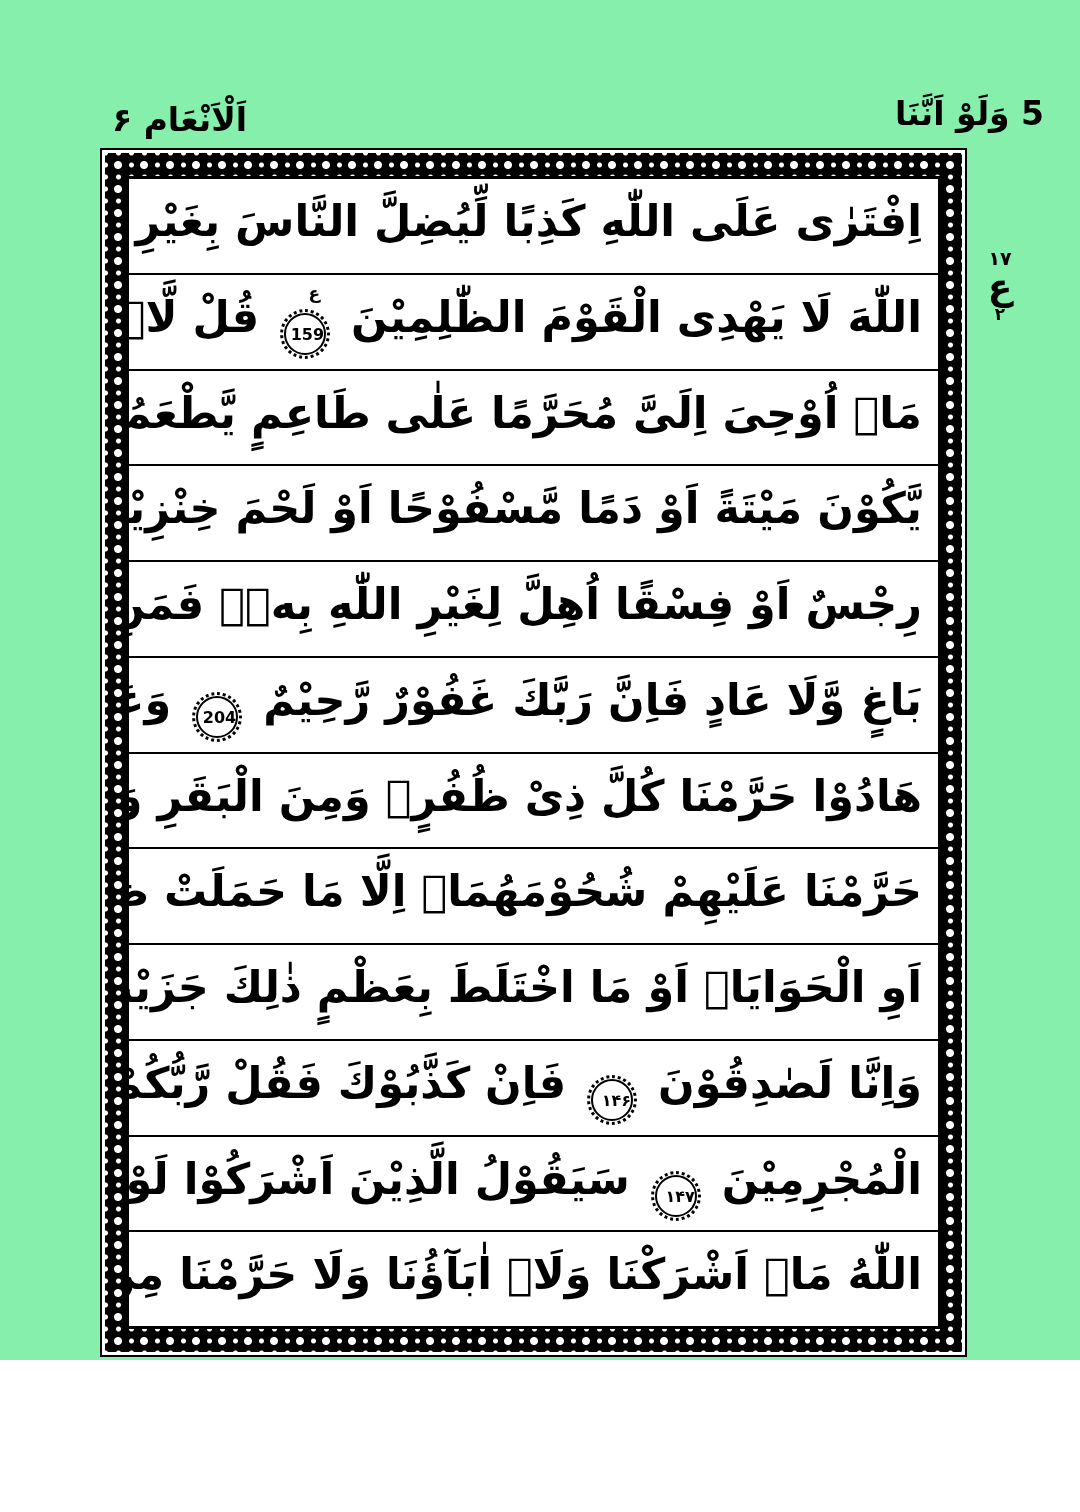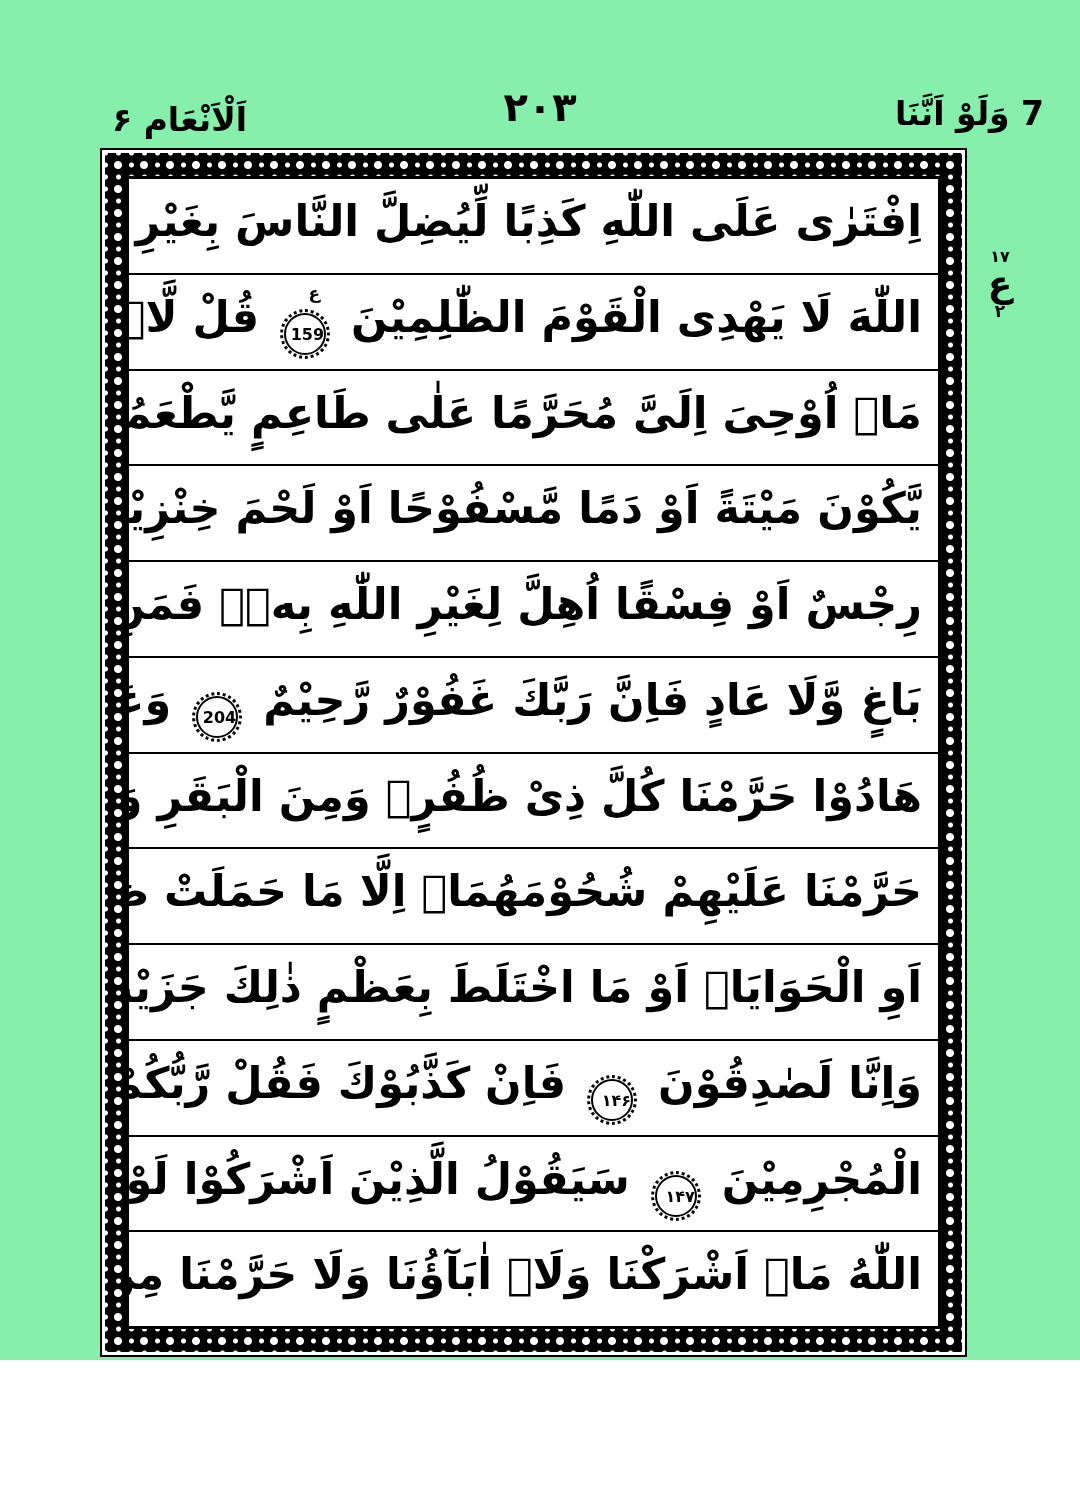--- a/index.html
+++ b/index.html
@@ -56,41 +56,40 @@
   .ayah-num { display:inline; }
   .ayah-ruku {
     position:absolute; top:-30px; right:4px; font-size:17px; line-height:1;
   }
 
   
   .ruku-marker {
     position:absolute; left:972px; top:248px; width:56px;
     text-align:center; font-weight:bold; direction:rtl;
   }
-  .ruku-marker .top { font-size:16px; line-height:1.1; }
+  .ruku-marker .top { font-size:19px; line-height:1.1; }
   .ruku-marker .ain { font-size:36px; line-height:1.0; }
   .ruku-marker .sub { font-size:17px; line-height:1.1; }
 
   
   .ftr { position:absolute; font-weight:bold; direction:rtl; white-space:nowrap; }
   .ftr-catchword { left:112px; top:1362px; font-size:47px; }
   .ftr-manzil    { left:430px; top:1362px; width:220px; text-align:center; font-size:28px; }
   .ftr-pagenum   {
     left:900px; top:1360px; width:90px; text-align:right;
     font-family:"DejaVu Serif", serif; font-weight:normal; font-size:31px; direction:ltr;
   }
 </style>
 </head>
 <body>
 
 <div class="page">
 
   <div class="hdr hdr-surah">اَلْاَنْعَام ۶</div>
-  <div class="hdr hdr-page">۲۰۳</div>
-  <div class="hdr hdr-juz">7 وَلَوْ اَنَّنَا</div>
+  <div class="hdr hdr-juz">5 وَلَوْ اَنَّنَا</div>
 
   <div class="frame">
     <div class="band">
       <div class="content">
           <div class="qline"><span class="qtext">اِفْتَرٰى عَلَى اللّٰهِ كَذِبًا لِّيُضِلَّ النَّاسَ بِغَيْرِ عِلْمٍ اِنَّ</span></div>
           <div class="qline"><span class="qtext">اللّٰهَ لَا يَهْدِى الْقَوْمَ الظّٰلِمِيْنَ</span> <span class="ayah"><span class="ayah-num">159</span><span class="ayah-ruku">ع</span></span> <span class="qtext">قُلْ لَّاۤ اَجِدُ فِىْ</span></div>
           <div class="qline"><span class="qtext">مَاۤ اُوْحِىَ اِلَىَّ مُحَرَّمًا عَلٰى طَاعِمٍ يَّطْعَمُهٗۤ اِلَّاۤ اَنْ</span></div>
           <div class="qline"><span class="qtext">يَّكُوْنَ مَيْتَةً اَوْ دَمًا مَّسْفُوْحًا اَوْ لَحْمَ خِنْزِيْرٍ فَاِنَّهٗ</span></div>
           <div class="qline"><span class="qtext">رِجْسٌ اَوْ فِسْقًا اُهِلَّ لِغَيْرِ اللّٰهِ بِهٖۚ فَمَنِ اضْطُرَّ غَيْرَ</span></div>
           <div class="qline"><span class="qtext">بَاغٍ وَّلَا عَادٍ فَاِنَّ رَبَّكَ غَفُوْرٌ رَّحِيْمٌ</span> <span class="ayah"><span class="ayah-num">204</span></span> <span class="qtext">وَعَلَى الَّذِيْنَ</span></div>

